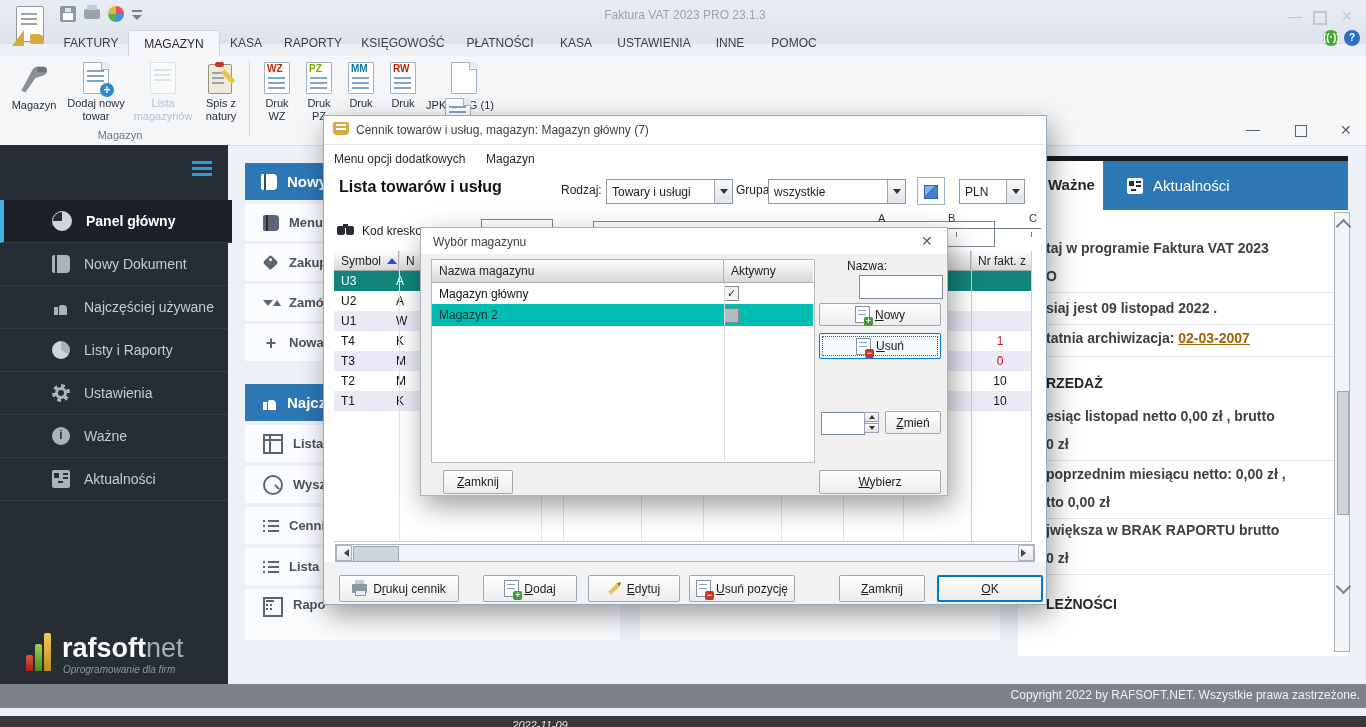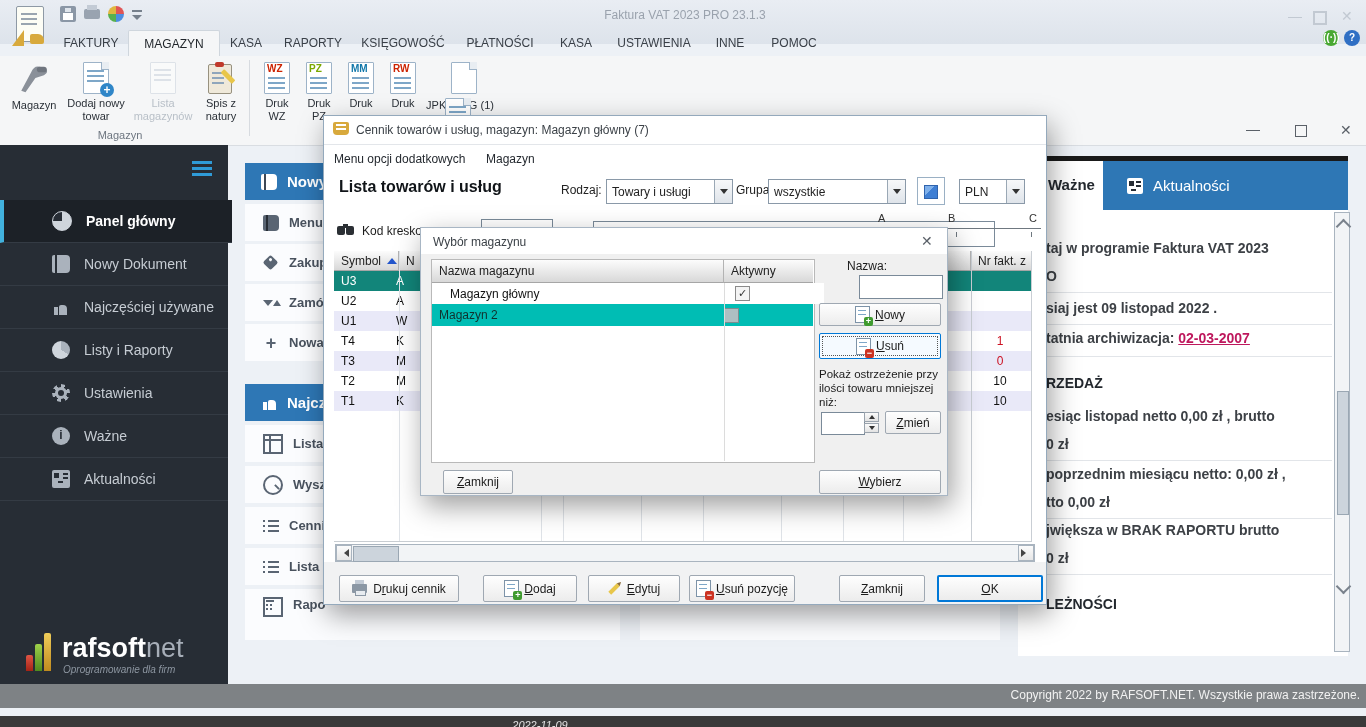--- a/index.html
+++ b/index.html
@@ -371,21 +371,21 @@
   </div>
   <div class="abs" style="left:1018px;top:210px;width:330px;height:446px;background:#fff;"></div>
 
   <div class="abs ip-line" style="top:240px;">taj w programie Faktura VAT 2023</div>
   <div class="abs ip-line" style="top:268px;">O</div>
   <div class="abs ip-div" style="top:292px;"></div>
   <div class="abs ip-line" style="top:300px;">siaj jest 09 listopad 2022 .</div>
   <div class="abs ip-div" style="top:324px;"></div>
   <div class="abs ip-line" style="top:330px;">
     <span>tatnia archiwizacja:</span>
-    <span class="u" style="color:#be185d;">02-03-2007</span>
+    <span class="u" style="color:#a16207;">02-03-2007</span>
   </div>
   <div class="abs ip-div" style="top:356px;"></div>
   <div class="abs ip-line" style="top:375px;color:#23282e;">RZEDAŻ</div>
   <div class="abs ip-line" style="top:408px;">esiąc listopad netto 0,00 zł , brutto</div>
   <div class="abs ip-line" style="top:436px;">0 zł</div>
   <div class="abs ip-div" style="top:460px;"></div>
   <div class="abs ip-line" style="top:466px;">poprzednim miesiącu netto: 0,00 zł ,</div>
   <div class="abs ip-line" style="top:494px;">tto 0,00 zł</div>
   <div class="abs ip-div" style="top:518px;"></div>
   <div class="abs ip-line" style="top:522px;">jwiększa w BRAK RAPORTU brutto</div>
@@ -570,21 +570,21 @@
     </div>
     <div class="abs" style="left:0;top:26px;width:100%;height:241px;background:#f0f0f0;"></div>
 
     <div class="abs" style="left:10px;top:31px;width:382px;height:202px;background:#fff;border:1px solid #b9b9b9;">
       <div class="th abs" style="left:0;top:0;width:292px;height:23px;">
         <span>Nazwa magazynu</span>
       </div>
       <div class="th abs" style="left:292px;top:0;width:89px;height:23px;border-right:none;">
         <span>Aktywny</span>
       </div>
-      <div class="abs trow" style="left:0;top:23px;width:381px;height:21px;background:#fff;padding-left:11px;">
+      <div class="abs trow" style="left:0;top:23px;width:381px;height:21px;background:#fff;">
         <span style="padding-left:7px;width:285px;">Magazyn główny</span>
         <div class="cbx">✓</div>
       </div>
       <div class="abs trow" style="left:0;top:44px;width:381px;height:22px;background:#00bdb4;color:#10312e;">
         <span style="padding-left:7px;width:285px;">Magazyn 2</span>
         <div class="cbx" style="background:#aebfc2;border-color:#7d8d90;"></div>
       </div>
       <div class="abs" style="left:292px;top:23px;width:1px;height:178px;background:#dcdcdc;"></div>
     </div>
 
@@ -599,21 +599,20 @@
       <span class="fl">Nowy</span>
     </div>
     <div class="abs btn" style="left:398px;top:105px;width:122px;height:26px;border:1px solid #0078d7;outline:1px dotted #555;outline-offset:-4px;background:#f5faff;">
       <div class="docm">
         <div class="ln" style="top:3px;"></div>
           <div class="ln" style="top:7px;"></div>
         <div class="sign" style="background:#cc3322;">−</div>
       </div>
       <span class="fl">Usuń</span>
     </div>
-    <div class="abs" style="left:398px;top:139px;width:130px;font-size:11.5px;line-height:14px;color:#1c1c1c;">Pokaż ostrzeżenie przy ilości towaru mniejszej niż:</div>
     <div class="abs" style="left:400px;top:184px;width:42px;height:21px;background:#fff;border:1px solid #7a8a99;"></div>
     <div class="abs" style="left:443px;top:184px;">
       <div class="spin">
           <span class="tri" style="border-bottom:4px solid #333;"></span>
         </div>
       <div class="spin" style="margin-top:1px;">
           <span class="tri" style="border-top:4px solid #333;"></span>
         </div>
     </div>
     <div class="abs btn" style="left:464px;top:183px;width:56px;height:23px;">

